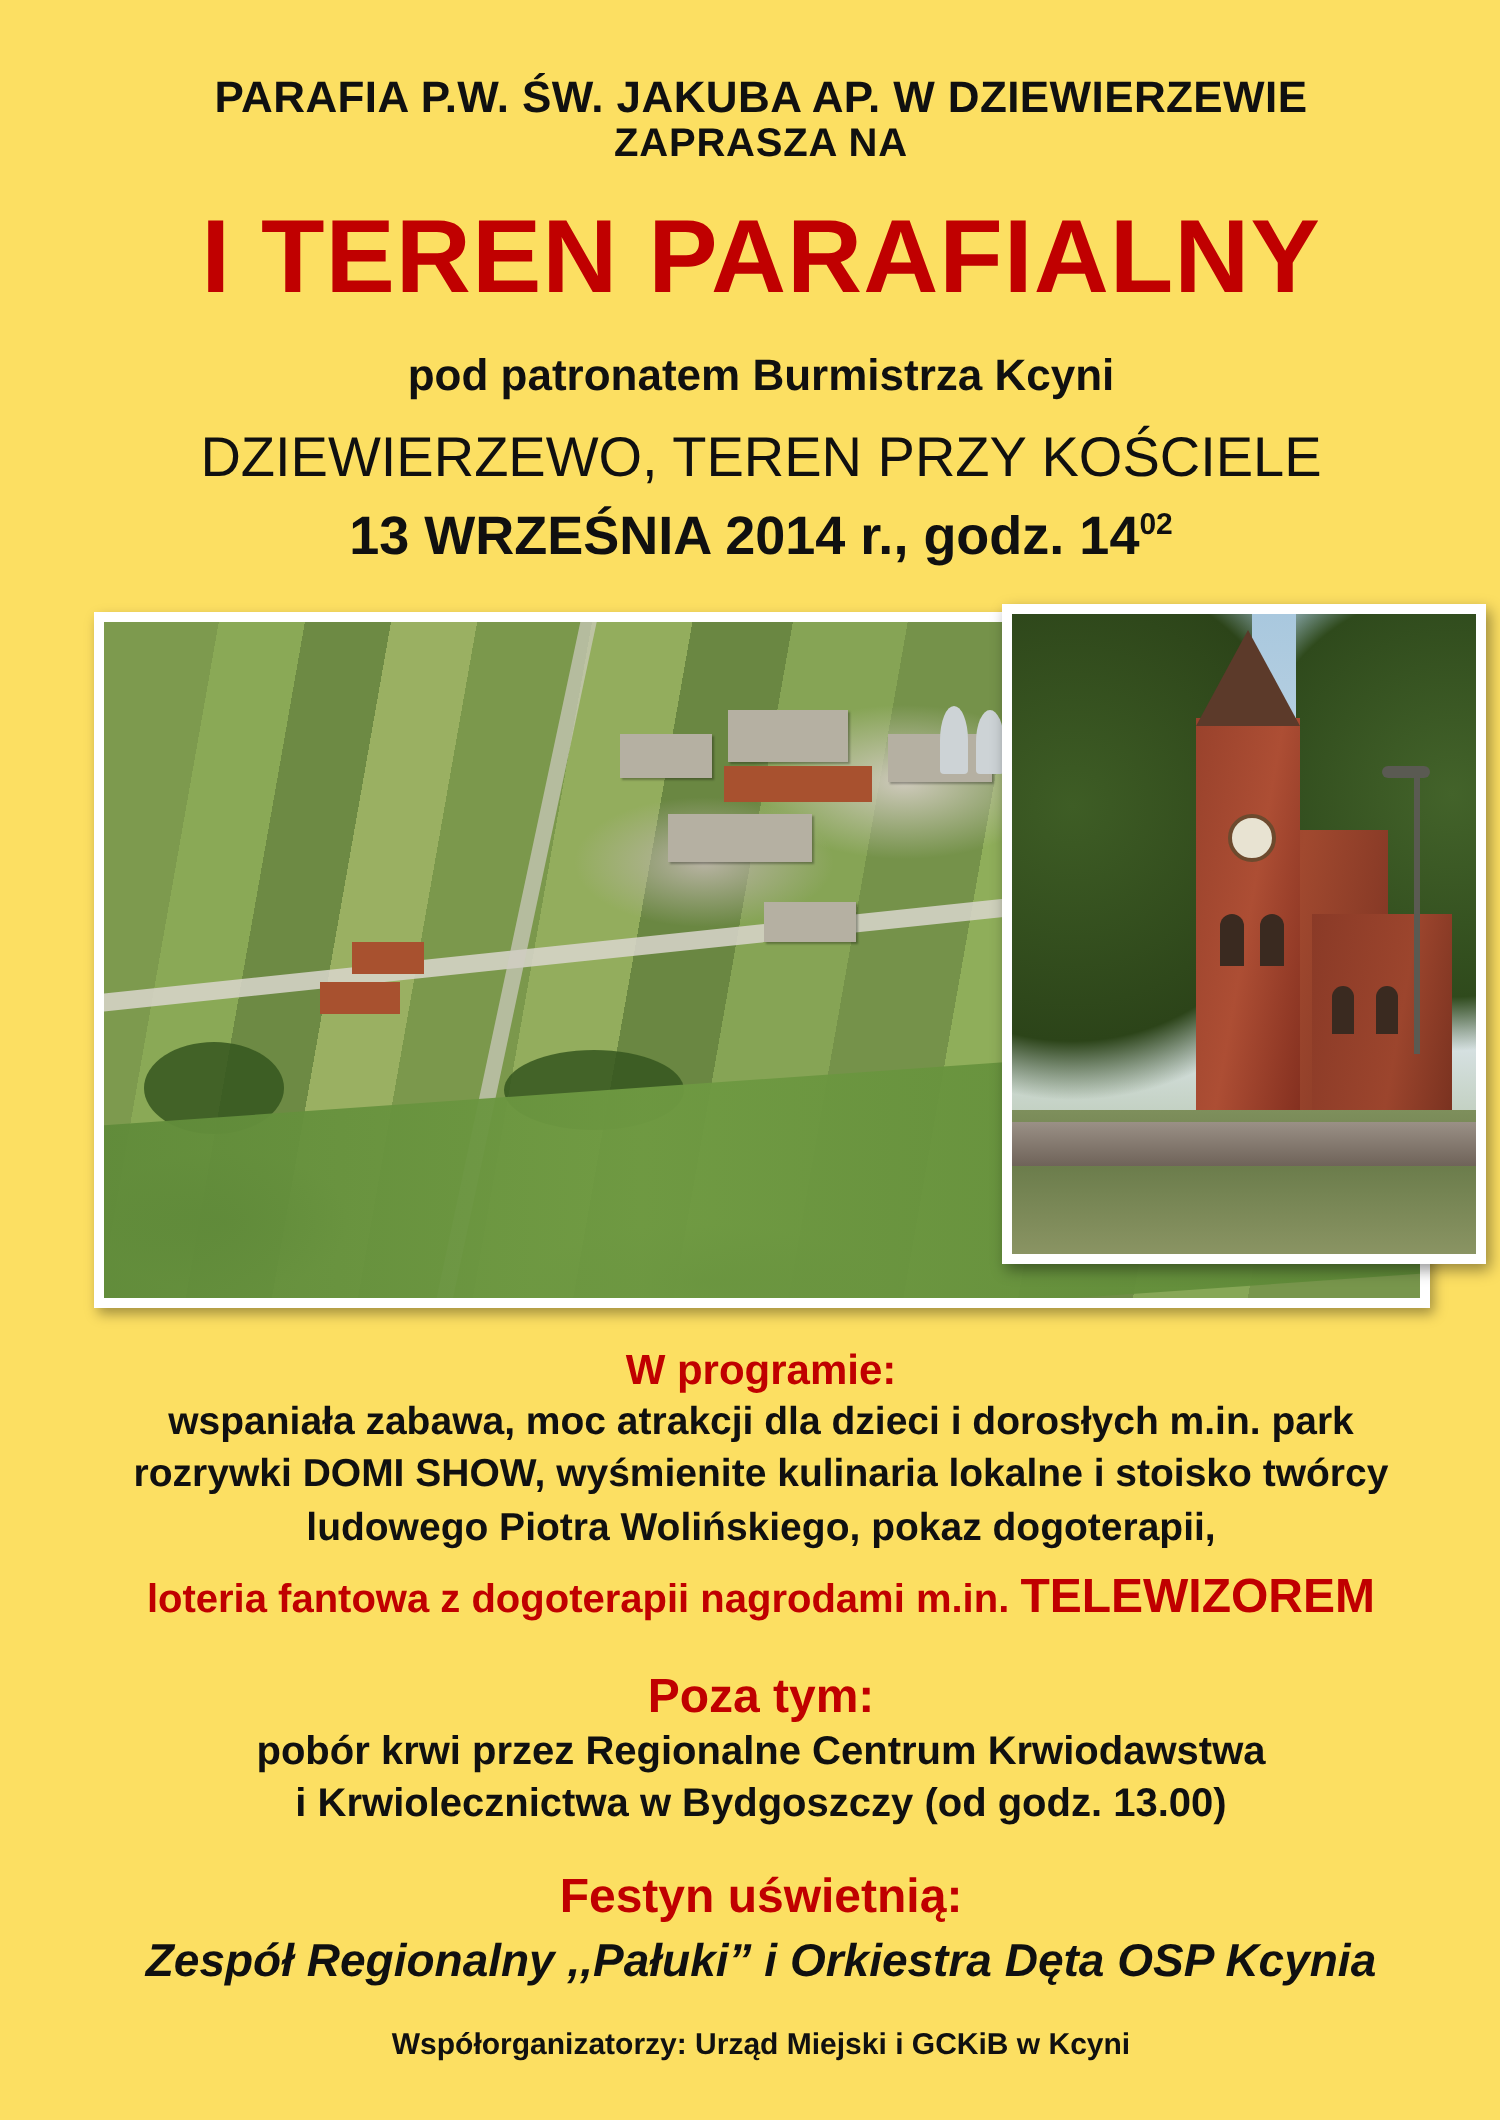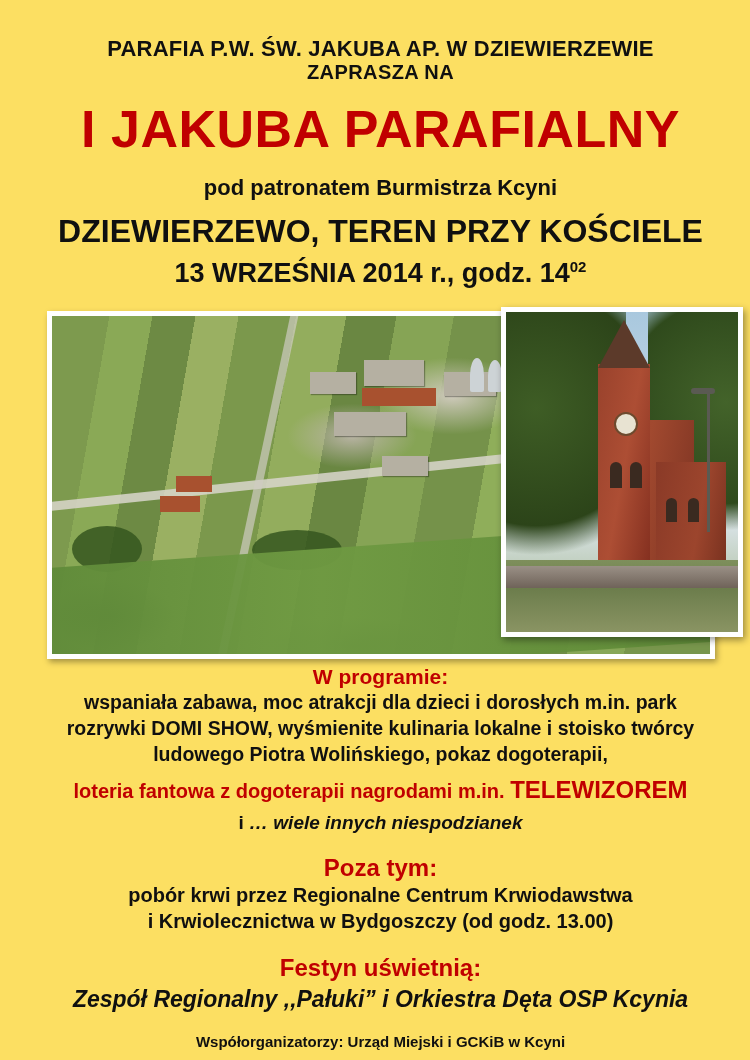--- a/index.html
+++ b/index.html
@@ -54,22 +54,22 @@
     white-space: nowrap;
   }
   .patron-line {
     font-size: 22px;
     font-weight: bold;
     color: #101010;
     text-align: center;
     margin-top: 18px;
   }
   .place-line {
-    font-size: 32px;
-    font-weight: bold;
+    font-size: 28px;
+    font-weight: normal;
     color: #101010;
     text-align: right;
     margin-top: 12px;
     white-space: nowrap;
   }
   .date-line {
     font-size: 27px;
     font-weight: bold;
     color: #101010;
     text-align: center;
@@ -359,21 +359,21 @@
     margin-top: 20px;
   }
 </style>
 </head>
 <body>
 
 <div class="poster">
 
   <div class="parish-line">PARAFIA P.W. ŚW. JAKUBA AP. W DZIEWIERZEWIE</div>
   <div class="invites-line">ZAPRASZA NA</div>
-  <div class="main-title">I JAKUBA PARAFIALNY</div>
+  <div class="main-title">I TEREN PARAFIALNY</div>
   <div class="patron-line">pod patronatem Burmistrza Kcyni</div>
   <div class="place-line">DZIEWIERZEWO, TEREN PRZY KOŚCIELE</div>
   <div class="date-line">
     <span>13 WRZEŚNIA 2014 r., godz. 14</span><sup>02</sup>
   </div>
 
   <div class="photo-block">
 
     <div class="photo-aerial">
       <div class="aerial-canvas"></div>
@@ -417,23 +417,20 @@
   <div class="program">
     <div class="prog-heading">W programie:</div>
     <div class="prog-line">wspaniała zabawa, moc atrakcji dla dzieci i dorosłych m.in. park</div>
     <div class="prog-line">rozrywki DOMI SHOW, wyśmienite kulinaria lokalne i stoisko twórcy</div>
     <div class="prog-line">ludowego Piotra Wolińskiego, pokaz dogoterapii,</div>
 
     <div class="prog-line-red">
       <span>loteria fantowa z dogoterapii nagrodami m.in. </span><span class="tv">TELEWIZOREM</span>
     </div>
 
-    <div class="prog-italic">
-      <span class="plain">i </span><span>… wiele innych niespodzianek</span>
-    </div>
 
     <div class="prog-sub">Poza tym:</div>
     <div class="prog-line2">pobór krwi przez Regionalne Centrum Krwiodawstwa</div>
     <div class="prog-line2">i Krwiolecznictwa w Bydgoszczy (od godz. 13.00)</div>
 
     <div class="prog-sub">Festyn uświetnią:</div>
     <div class="prog-final">Zespół Regionalny ,,Pałuki” i Orkiestra Dęta OSP Kcynia</div>
   </div>
 
   <div class="co-org">Współorganizatorzy: Urząd Miejski i GCKiB w Kcyni</div>

